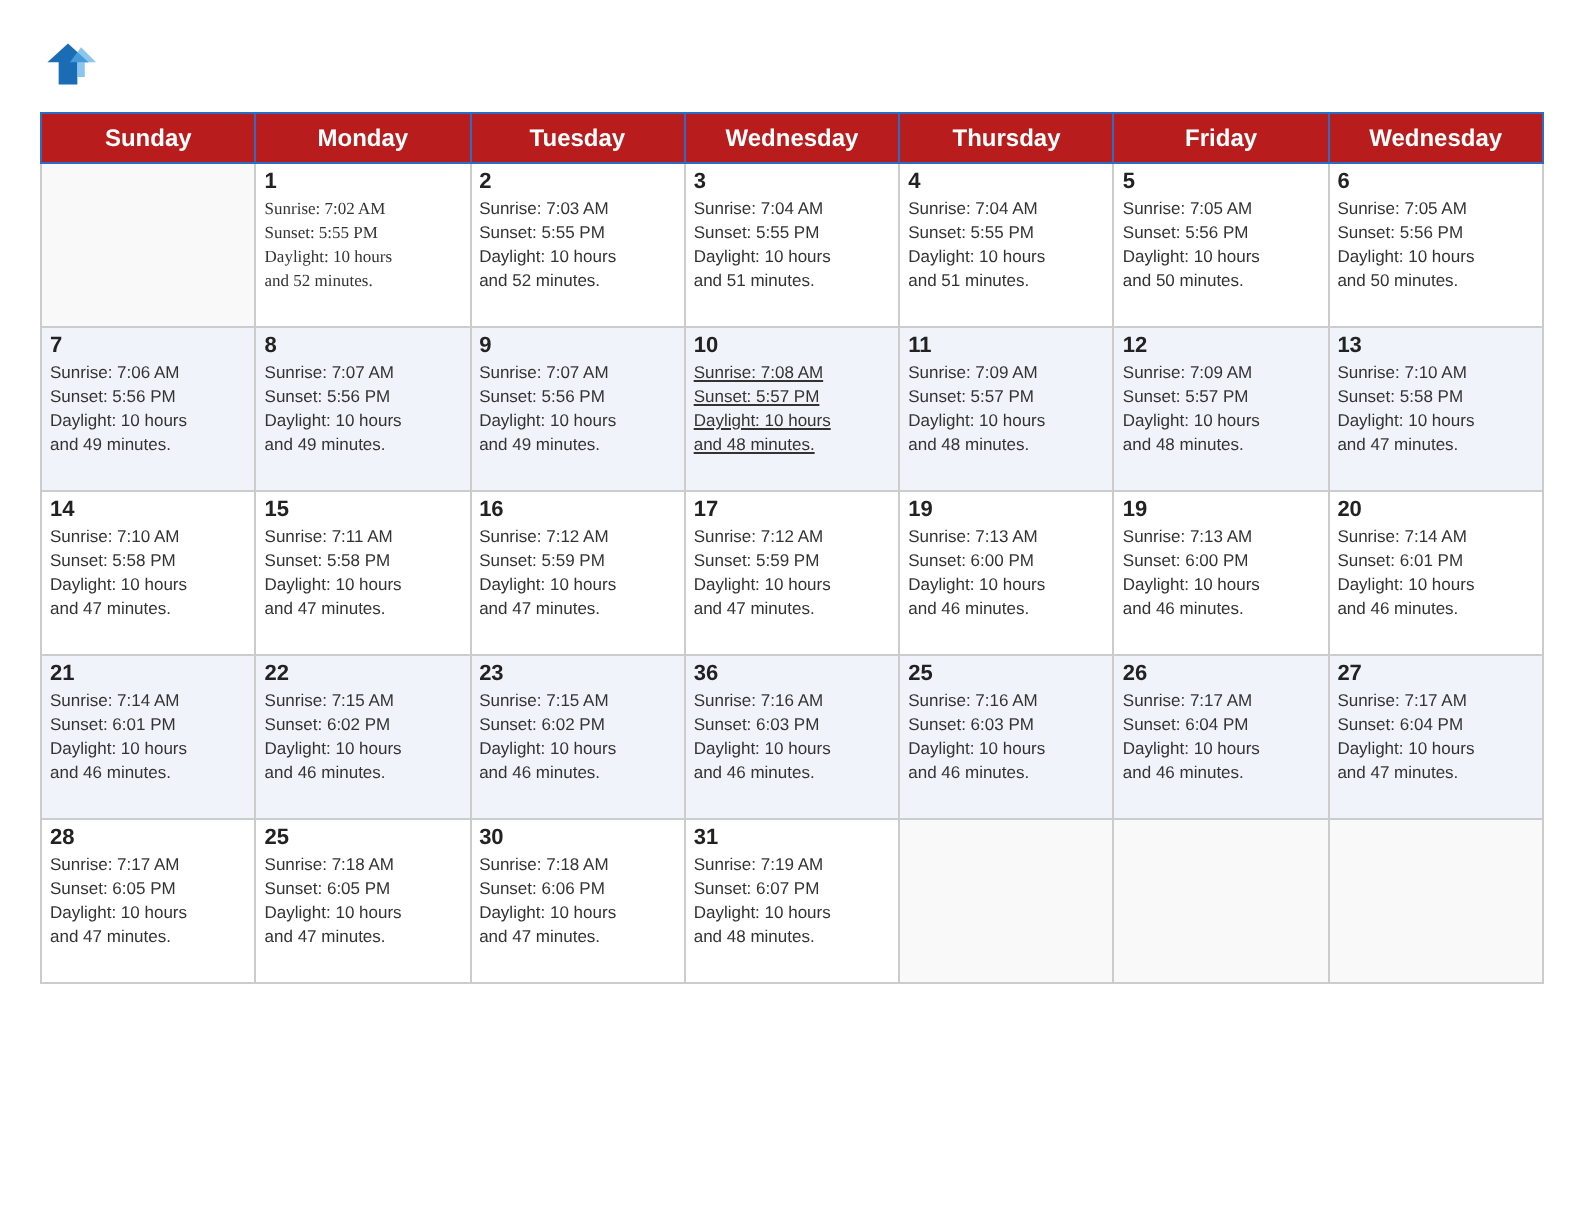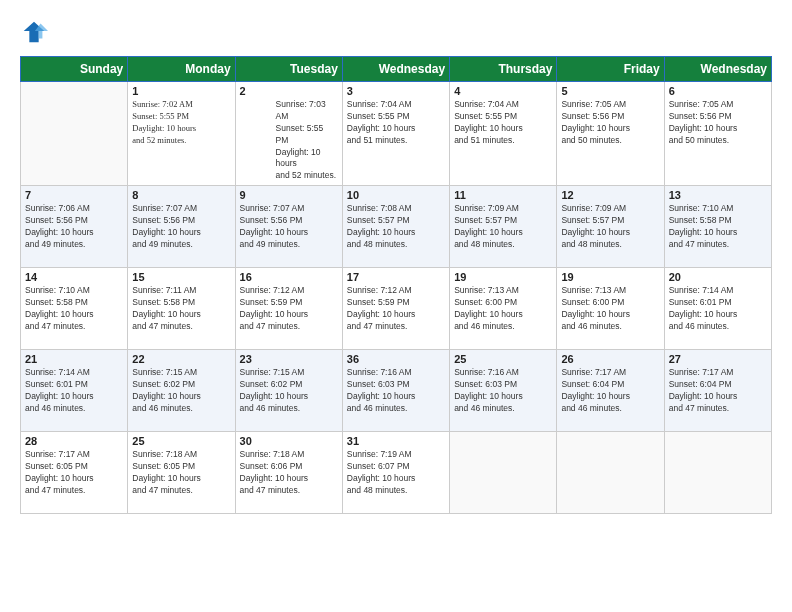--- a/index.html
+++ b/index.html
@@ -57,26 +57,26 @@
     .location {
       font-size: 14px;
       color: #555;
     }
     .calendar {
       width: 100%;
       border-collapse: collapse;
       border: 1px solid #ccc;
     }
     .calendar th {
-      background-color: #15803d;
+      background-color: #b91c1c;
       color: #fff;
       font-size: 12px;
       font-weight: bold;
       padding: 5px 4px;
-      text-align: right;
+      text-align: center;
       border: 1px solid #2b6cc4;
     }
     .calendar td {
       vertical-align: top;
       border: 1px solid #ccc;
       padding: 3px 4px;
       width: calc(100% / 7);
       height: 82px;
       background: #fff;
     }
@@ -137,21 +137,21 @@
           <td class="empty"></td>
           <td>
             <span class="day-num">1</span>
             <div class="day-info" style="white-space: pre-line; font-family: Liberation Serif, serif;">Sunrise: 7:02 AM
 Sunset: 5:55 PM
 Daylight: 10 hours
 and 52 minutes.</div>
           </td>
           <td>
             <span class="day-num">2</span>
-            <div class="day-info" style="white-space: pre-line; margin-left: 36px;">Sunrise: 7:03 AM
+            <div class="day-info" style="white-space: pre-line;">Sunrise: 7:03 AM
 Sunset: 5:55 PM
 Daylight: 10 hours
 and 52 minutes.</div>
           </td>
           <td>
             <span class="day-num">3</span>
             <div class="day-info" style="white-space: pre-line;">Sunrise: 7:04 AM
 Sunset: 5:55 PM
 Daylight: 10 hours
 and 51 minutes.</div>
@@ -195,21 +195,21 @@
           </td>
           <td>
             <span class="day-num">9</span>
             <div class="day-info" style="white-space: pre-line;">Sunrise: 7:07 AM
 Sunset: 5:56 PM
 Daylight: 10 hours
 and 49 minutes.</div>
           </td>
           <td>
             <span class="day-num">10</span>
-            <div class="day-info" style="white-space: pre-line;">Sunrise: 7:08 AM
+            <div class="day-info" style="white-space: pre-line; text-decoration: underline;">Sunrise: 7:08 AM
 Sunset: 5:57 PM
 Daylight: 10 hours
 and 48 minutes.</div>
           </td>
           <td>
             <span class="day-num">11</span>
             <div class="day-info" style="white-space: pre-line;">Sunrise: 7:09 AM
 Sunset: 5:57 PM
 Daylight: 10 hours
 and 48 minutes.</div>

